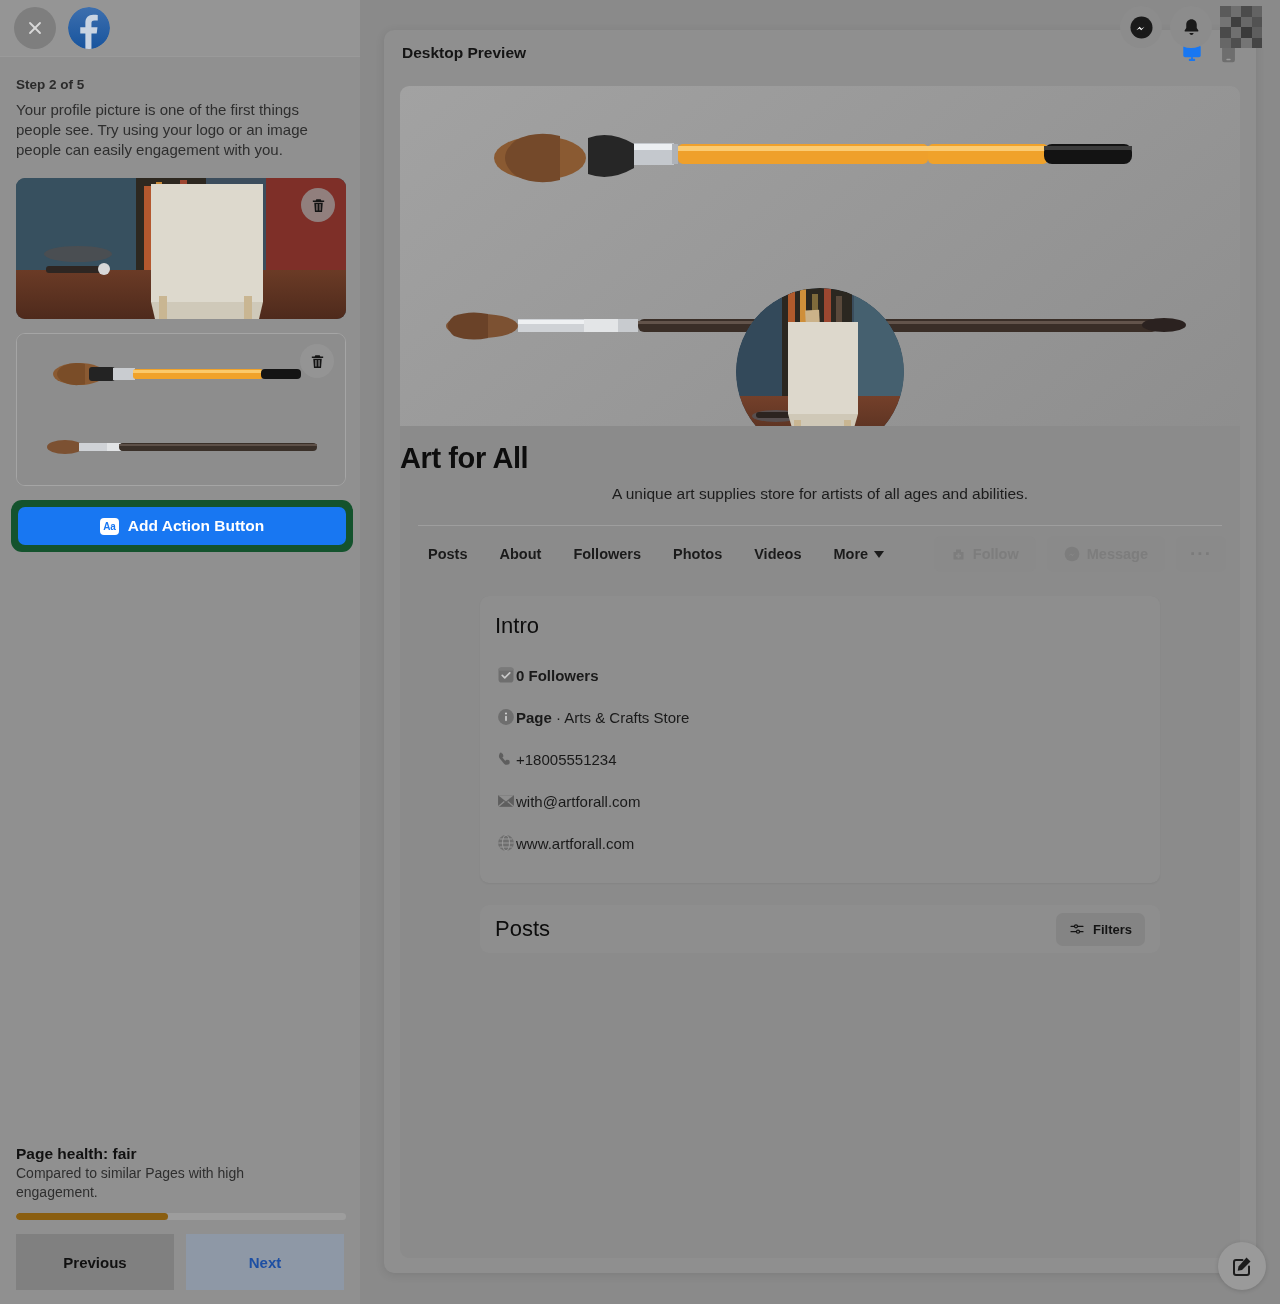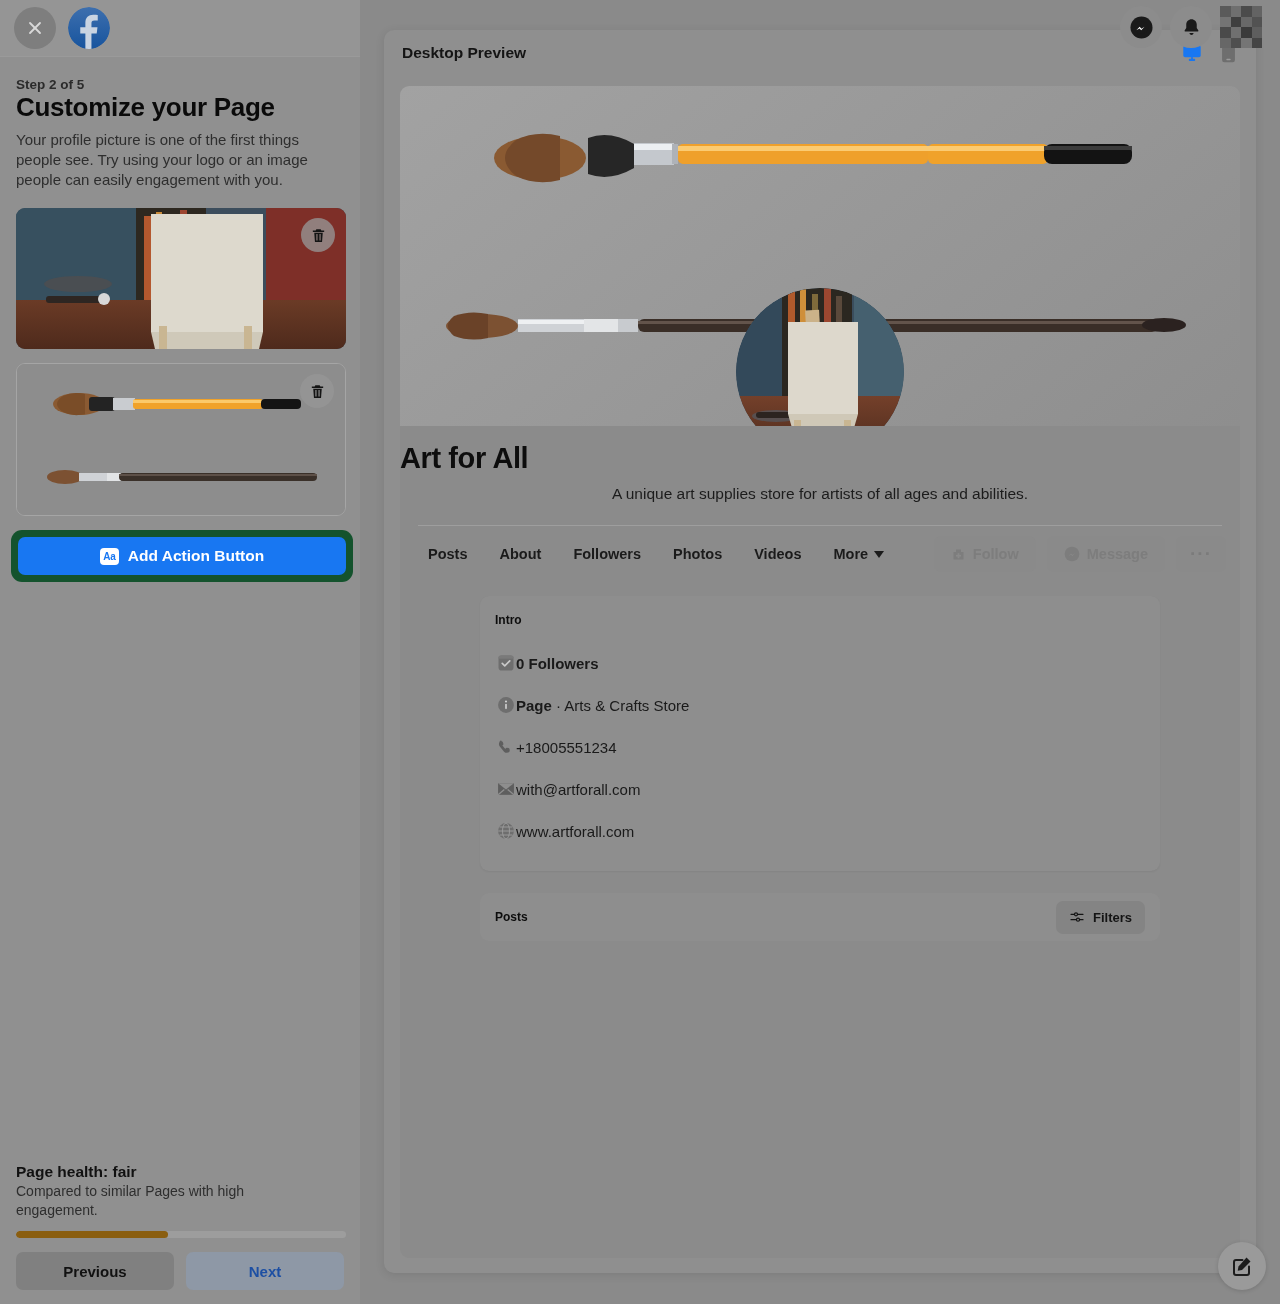--- a/index.html
+++ b/index.html
@@ -26,21 +26,21 @@
     background: #959595;
   }
   .close-btn {
     width: 42px; height: 42px; border-radius: 50%; background: #7e7e7e;
     display: flex; align-items: center; justify-content: center; cursor: pointer;
   }
   .close-btn svg { width: 20px; height: 20px; }
   .fb-logo { width: 42px; height: 42px; border-radius: 50%; overflow: hidden; }
 
   .sb-body { flex: 1; padding: 20px 16px 0 16px; overflow: hidden; }
-  .step-label { font-size: 13.5px; color: #2b2b2b; font-weight: 700; margin-bottom: 0; }
+  .step-label { font-size: 13.5px; color: #2b2b2b; font-weight: 700; margin-bottom: 8px; }
   .sb-title { font-size: 26px; font-weight: 700; color: #0a0a0a; letter-spacing: -0.3px; margin-bottom: 7px; }
   .sb-desc { font-size: 15px; line-height: 20px; color: #2e2e2e; margin-bottom: 18px; max-width: 330px; }
 
   .thumb {
     position: relative; width: 330px; border-radius: 9px; overflow: hidden;
     margin-bottom: 14px;
   }
   .thumb-cover { height: 141px; }
   .thumb-brushes { height: 153px; border: 1px solid #a5a5a5; background: #8d8d8d; }
   .trash-btn {
@@ -66,21 +66,21 @@
   }
   .action-label { color: #fff; font-size: 15.5px; font-weight: 700; }
 
   .sb-footer { padding: 14px 16px 14px 16px; }
   .health-title { font-size: 15.5px; font-weight: 700; color: #111; margin-bottom: 1px; margin-top: 24px; }
   .health-sub { font-size: 14px; line-height: 19px; color: #2e2e2e; margin-bottom: 11px; max-width: 300px; }
   .health-bar { width: 330px; height: 7px; border-radius: 4px; background: #9d9d9d; overflow: hidden; margin-bottom: 14px; }
   .health-fill { height: 100%; background: #8a5e10; border-radius: 4px; }
   .nav-row { display: flex; gap: 12px; }
   .nav-btn {
-    flex: 1; height: 38px; border-radius: 7px; border: none; cursor: pointer;
+    flex: 1; height: 56px; border-radius: 0; border: none; cursor: pointer;
     font-size: 15px; font-weight: 700; font-family: "Liberation Sans", sans-serif;
   }
   .btn-prev { background: #808080; color: #111; }
   .btn-next { background: #8e98a6; color: #1d4fa3; }
 
   
   .preview-shell {
     position: absolute; left: 384px; top: 30px; width: 872px; height: 1243px;
     background: #8f8f8f; border-radius: 10px;
     box-shadow: 0 2px 10px rgba(0,0,0,0.10);
@@ -134,21 +134,21 @@
     padding: 0 17px; font-size: 14.5px; font-weight: 700; color: #7d7d7d;
     cursor: pointer; margin-left: 7px;
   }
   .cta-dots { padding: 0 14px; font-size: 19px; letter-spacing: 1px; color: #7b7b7b; }
 
   .page-content { padding: 14px 80px 0 80px; }
   .card {
     background: #8e8e8e; border-radius: 9px; padding: 17px 15px 19px 15px;
     margin-bottom: 22px; box-shadow: 0 1px 2px rgba(0,0,0,0.06);
   }
-  .card-title { font-size: 12px; font-weight: 700; color: #0d0d0d; margin-bottom: 15px; }
+  .card-title { font-size: 22px; font-weight: 400; color: #0d0d0d; margin-bottom: 15px; }
   .intro-row { display: flex; align-items: center; height: 42px; }
   .intro-ic { width: 21px; height: 21px; flex: none; display: flex; align-items: center; justify-content: center; }
   .intro-text { font-size: 15px; color: #1a1a1a; }
   .intro-text b { font-weight: 700; }
 
   .posts-card {
     background: #8e8e8e; border-radius: 9px; height: 48px;
     display: flex; align-items: center; justify-content: space-between;
     padding: 0 15px;
   }
@@ -199,21 +199,20 @@
         </linearGradient>
           </defs>
         <circle cx="24" cy="24" r="24" fill="url(#fbg)"></circle>
         <path d="M26.8 48V30.2h6l0.9-7h-6.9v-4.4c0-2 0.56-3.4 3.45-3.4H34V9.1c-0.64-0.08-2.8-0.27-5.3-0.27-5.25 0-8.85 3.2-8.85 9.1v5.3H14v7h5.85V48z" fill="#c9d4e2"></path>
       </svg>
     </div>
   </div>
 
   <div class="sb-body">
     <div class="step-label">Step 2 of 5</div>
-    <div class="sb-title">Customize your Page</div>
     <div class="sb-desc">Your profile picture is one of the first things people see. Try using your logo or an image people can easily engagement with you.</div>
 
     <div class="thumb thumb-cover">
       <svg width="330" height="141" viewBox="0 0 330 141" style="display:block">
         <defs>
           <linearGradient id="wood1" x1="0" y1="0" x2="0" y2="1">
             <stop offset="0" stop-color="#6b3b26"></stop>
               <stop offset="1" stop-color="#4e2a1c"></stop>
           </linearGradient>
         </defs>

